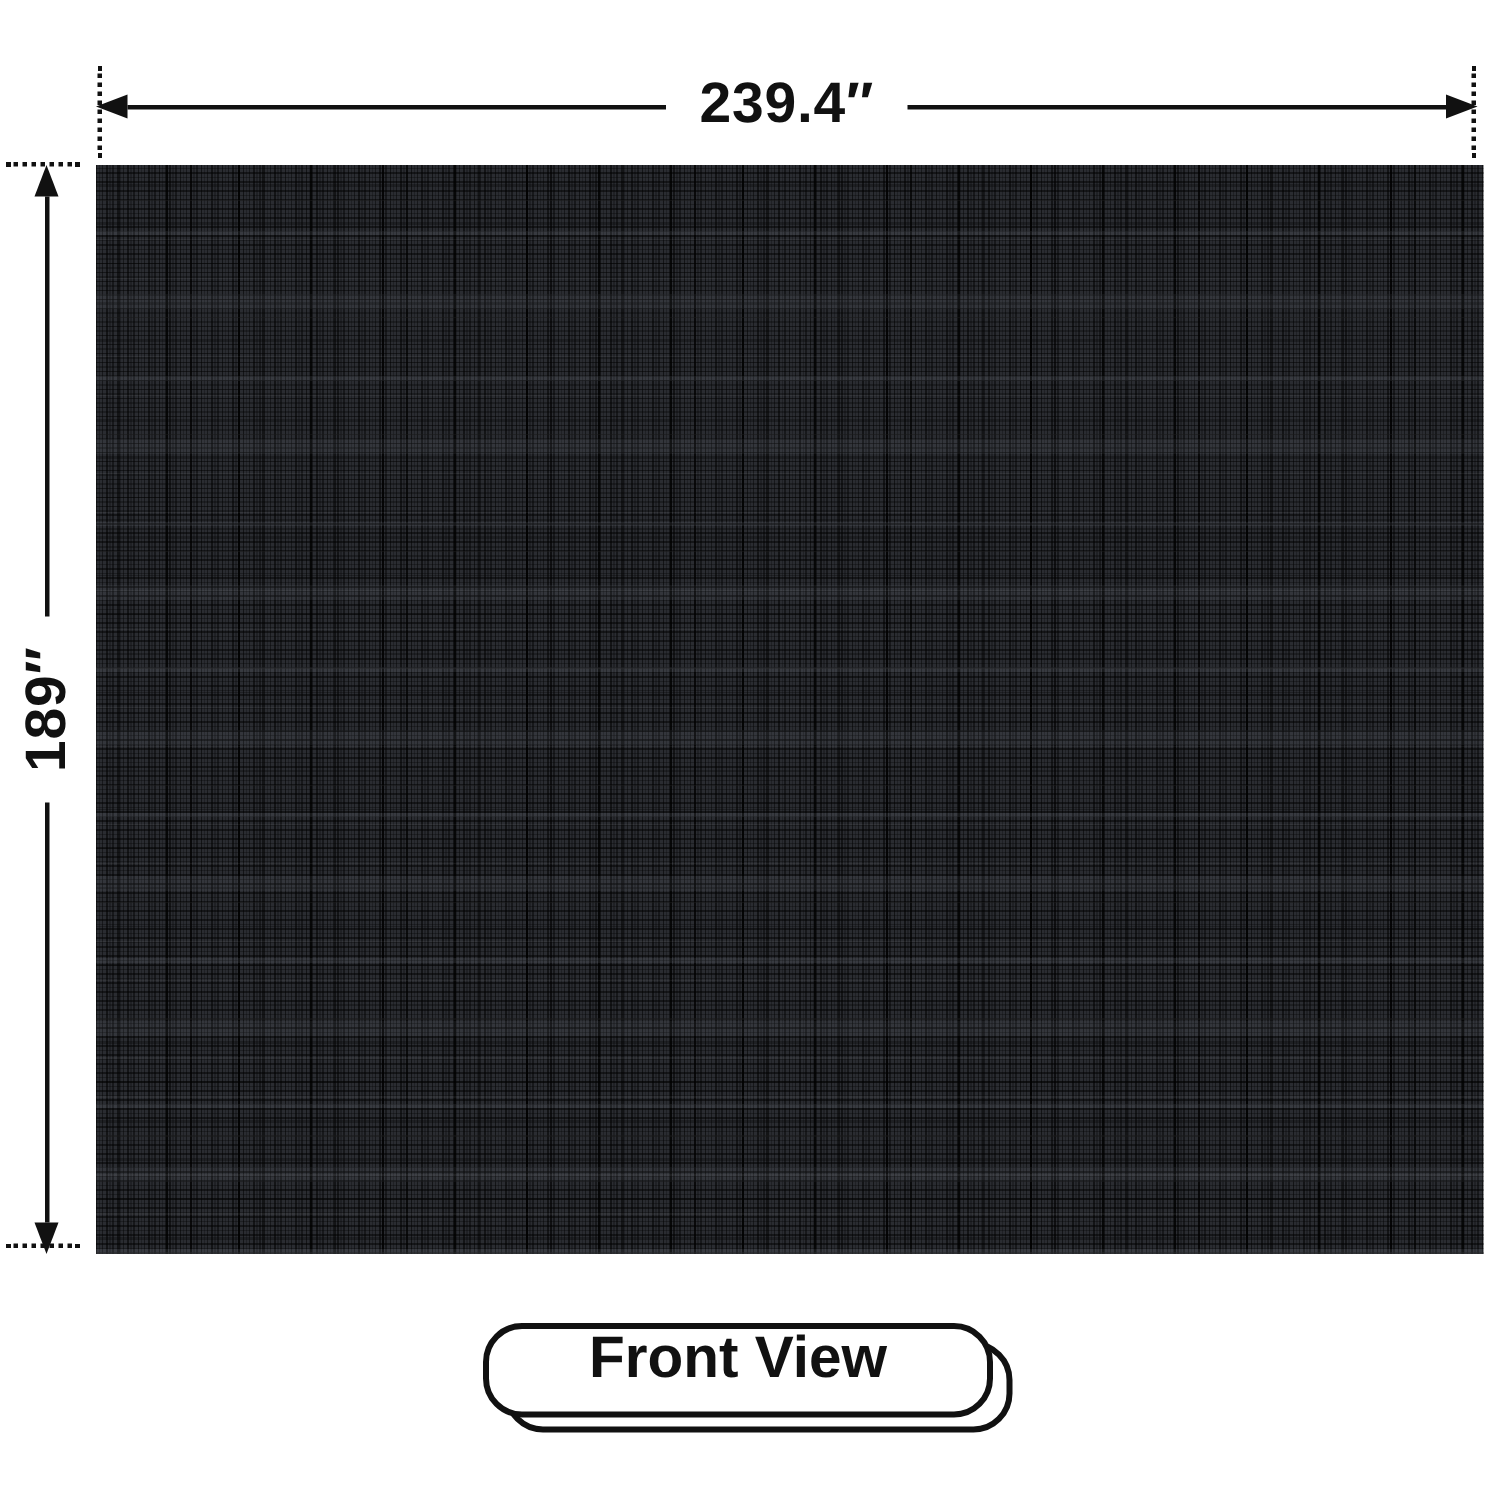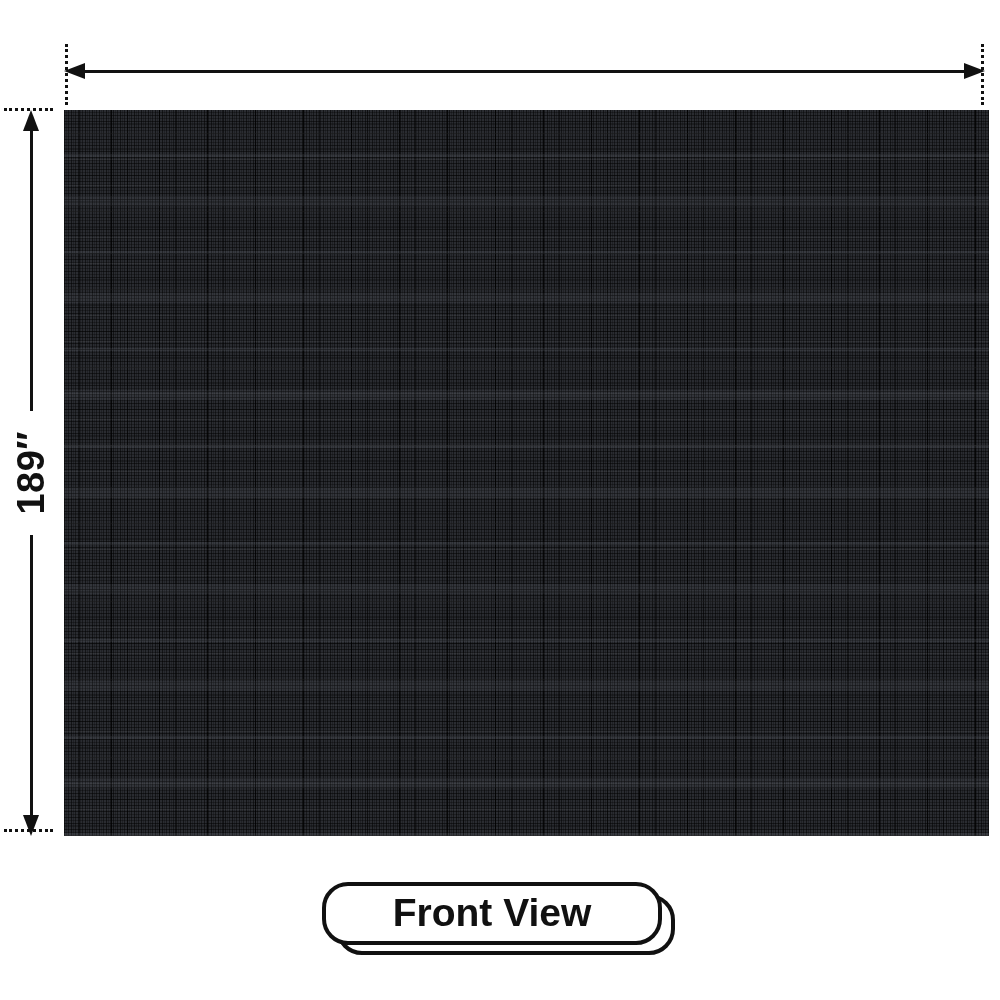--- a/index.html
+++ b/index.html
@@ -60,36 +60,37 @@
   .ext-left-bottom{left:4px;top:829px;width:49px;}
 
   
   .view-card-back{
     position:absolute;left:336px;top:894px;width:339px;height:61px;
     background:var(--background);border:4px solid var(--line);border-radius:26px;
   }
   .view-card{
     position:absolute;left:322px;top:882px;width:340px;height:63px;
     background:var(--background);border:4px solid var(--line);border-radius:26px;
-    display:flex;align-items:center;justify-content:center;
+    display:flex;justify-content:center;
   }
   .view-card span{
     font-size:39px;font-weight:700;color:var(--label-text);line-height:1;padding-bottom:3px;
   }
 </style>
 </head>
 <body>
 
 <div class="canvas">
 
   <div class="panel"></div>
 
   <div class="dim-top">
     <div class="arrow arrow-left"></div>
     <div class="dline-h"></div>
+    <div class="dim-label dim-label-h">239.4″</div>
     <div class="dline-h"></div>
     <div class="arrow arrow-right"></div>
   </div>
 
   <div class="ext-v ext-top-left"></div>
   <div class="ext-v ext-top-right"></div>
 
   <div class="dim-left">
     <div class="arrow arrow-up"></div>
     <div class="dline-v"></div>

